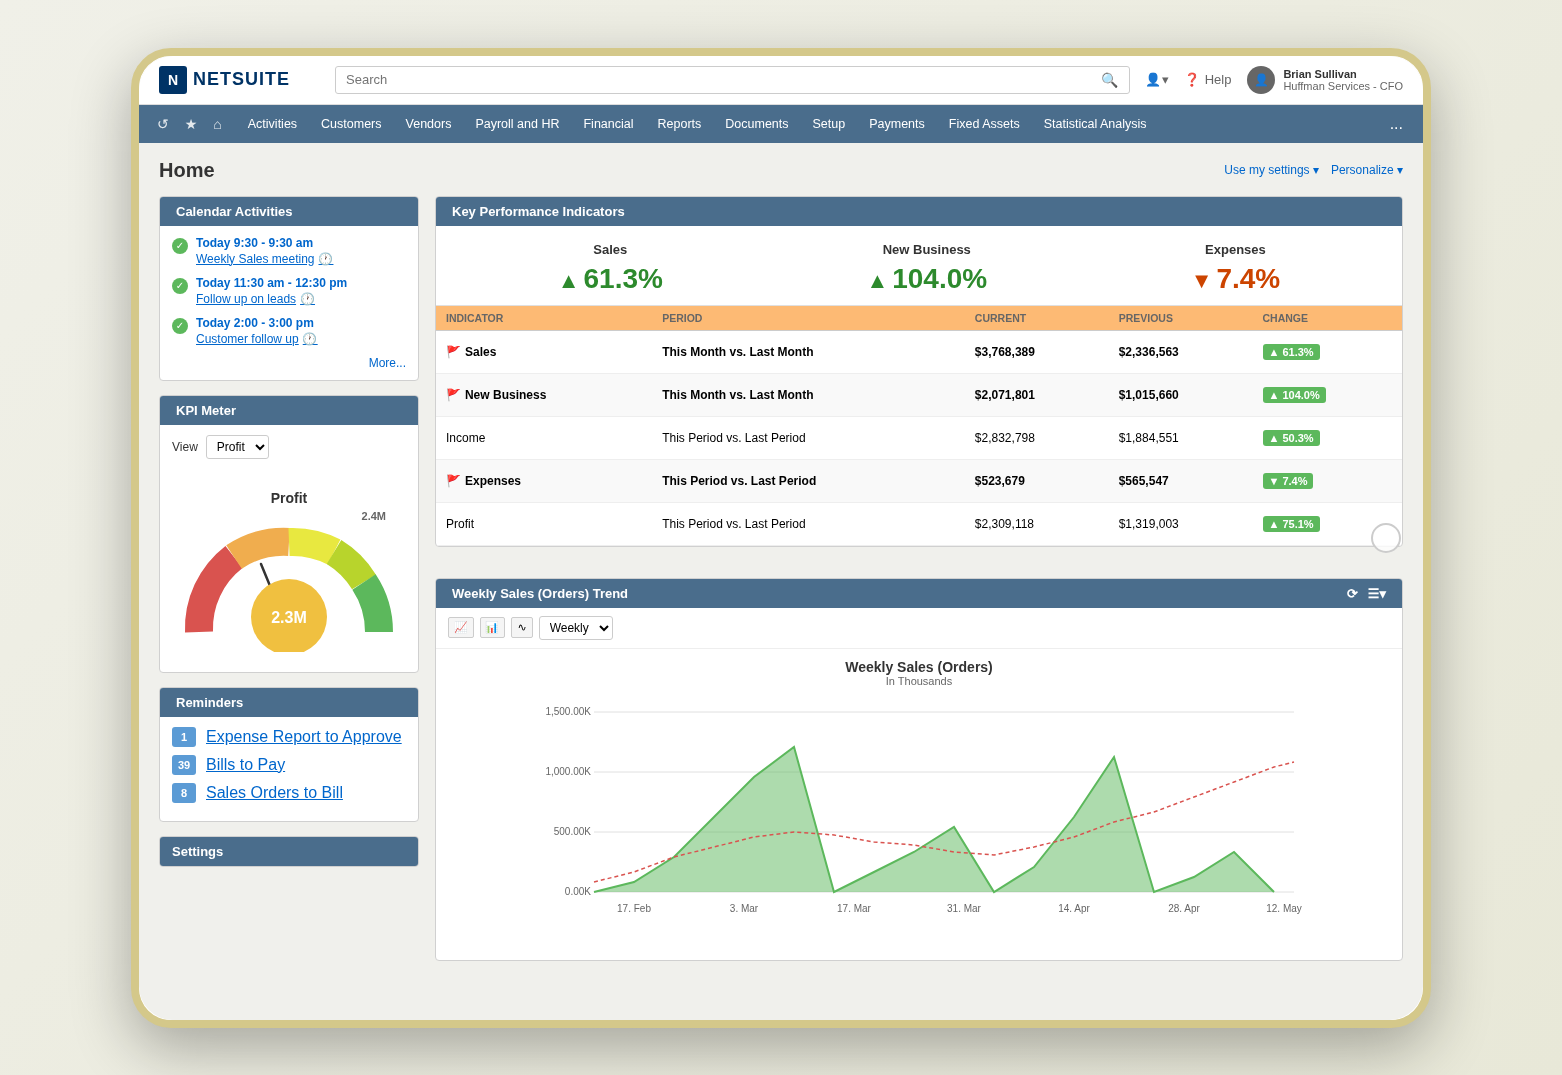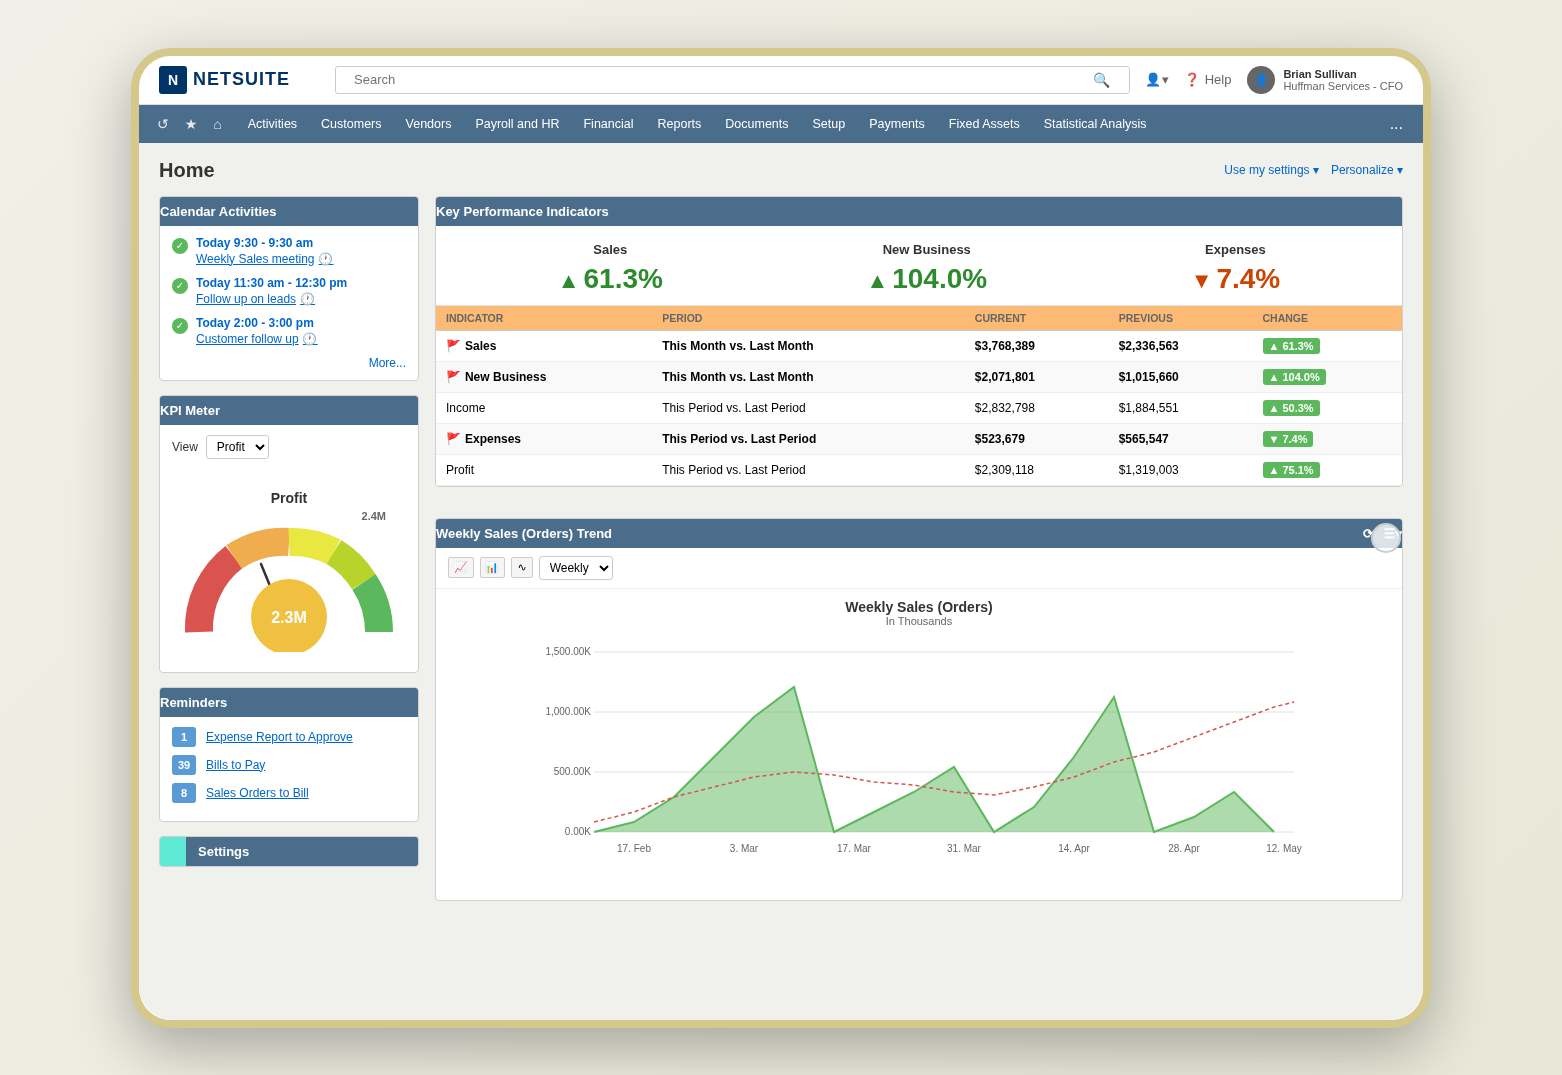--- a/index.html
+++ b/index.html
@@ -36,21 +36,21 @@
     .logo-icon {
       width: 28px; height: 28px;
       background: #003366;
       display: flex; align-items: center; justify-content: center;
       color: #fff; font-weight: bold; font-size: 14px; border-radius: 3px;
     }
     .logo-text { font-size: 18px; font-weight: bold; color: #003366; letter-spacing: 1px; }
     .search-bar {
       flex: 1; display: flex; align-items: center;
       border: 1px solid #ccc; border-radius: 3px; background: #fff;
-      padding: 5px 18px; gap: 6px;
+      padding: 5px 10px; gap: 6px;
     }
     .search-bar input {
       border: none; outline: none; flex: 1; font-size: 13px; color: #666;
       background: transparent;
     }
     .search-icon { color: #999; font-size: 14px; }
     .top-right { display: flex; align-items: center; gap: 16px; margin-left: auto; }
     .top-icon-btn { color: #666; cursor: pointer; font-size: 13px; display: flex; align-items: center; gap: 4px; }
     .user-info { display: flex; align-items: center; gap: 8px; }
     .user-avatar {
@@ -93,21 +93,21 @@
 
     
     .content-grid { display: flex; gap: 16px; }
     .left-col { width: 260px; flex-shrink: 0; display: flex; flex-direction: column; gap: 14px; }
     .right-col { flex: 1; display: flex; flex-direction: column; gap: 31px; }
 
     
     .card { background: #fff; border: 1px solid #d0d0d0; border-radius: 4px; overflow: hidden; }
     .card-header {
       background: #4a6d8c; color: #fff;
-      padding: 7px 0; font-size: 13px; font-weight: bold;
+      padding: 7px 16px; font-size: 13px; font-weight: bold;
     }
     .card-body { padding: 10px 12px; }
 
     
     .cal-item { display: flex; align-items: flex-start; gap: 8px; margin-bottom: 10px; }
     .cal-check {
       width: 16px; height: 16px; background: #5cb85c;
       border-radius: 50%; display: flex; align-items: center; justify-content: center;
       color: #fff; font-size: 10px; flex-shrink: 0; margin-top: 2px;
     }
@@ -127,55 +127,55 @@
     .gauge-max { text-align: right; font-size: 11px; color: #666; margin-right: 20px; font-weight: bold; }
     .gauge-svg { display: block; margin: 0 auto; }
 
     
     .reminder-item { display: flex; align-items: center; gap: 10px; margin-bottom: 8px; }
     .reminder-badge {
       min-width: 24px; height: 20px; border-radius: 3px;
       display: flex; align-items: center; justify-content: center;
       font-size: 11px; font-weight: bold; color: #fff; padding: 0 4px;
     }
-    .reminder-link { color: #0066cc; font-size: 12px; cursor: pointer; text-decoration: underline; }
+    .reminder-link { color: #0066cc; font-size: 16px; cursor: pointer; text-decoration: underline; }
 
     
     .kpi-summary { display: flex; justify-content: space-around; padding: 16px 20px 10px; border-bottom: 1px solid #e0e0e0; }
     .kpi-sum-item { text-align: center; }
     .kpi-sum-label { font-size: 13px; font-weight: bold; color: #333; margin-bottom: 6px; }
     .kpi-sum-value { font-size: 28px; font-weight: bold; display: flex; align-items: center; gap: 4px; }
     .kpi-up { color: #2d8a2d; }
     .kpi-down { color: #cc4400; }
     .arrow-up::before { content: "▲"; font-size: 22px; }
     .arrow-down::before { content: "▼"; font-size: 22px; }
 
     .kpi-table { width: 100%; border-collapse: collapse; font-size: 12px; }
     .kpi-table thead tr { background: #fdba74; }
     .kpi-table th { padding: 6px 10px; text-align: left; font-size: 10.5px; font-weight: bold; color: #666; text-transform: uppercase; border-bottom: 1px solid #ccc; }
-    .kpi-table td { padding: 7px 10px; border-bottom: 1px solid #eee; }
+    .kpi-table td { padding: 13px 10px; border-bottom: 1px solid #eee; }
     .kpi-table tr:nth-child(even) { background: #f9f9f9; }
     .kpi-table tr.bold-row td { font-weight: bold; }
     .change-badge {
       display: inline-flex; align-items: center; gap: 3px;
       background: #5cb85c; color: #fff; padding: 2px 6px;
       border-radius: 3px; font-size: 11px; font-weight: bold;
     }
 
     
     .chart-toolbar { padding: 8px 12px; display: flex; align-items: center; gap: 6px; border-bottom: 1px solid #eee; }
     .chart-tool-btn { padding: 3px 5px; border: 1px solid #ccc; background: #f5f5f5; cursor: pointer; border-radius: 2px; font-size: 11px; }
     .chart-period-select { padding: 3px 6px; border: 1px solid #ccc; border-radius: 3px; font-size: 12px; background: #fff; cursor: pointer; }
     .chart-area { padding: 10px 20px 20px; }
     .chart-title-area { text-align: center; margin-bottom: 10px; }
     .chart-main-title { font-size: 14px; font-weight: bold; color: #333; }
     .chart-sub-title { font-size: 11px; color: #666; }
 
     
-    .settings-card { background: #5eead4; border: 1px solid #d0d0d0; border-radius: 4px; overflow: hidden; padding-left: 26px; }
+    .settings-card { background: #5eead4; border: 1px solid #d0d0d0; border-radius: 4px; overflow: hidden; }
     .settings-header { background: #4a6d8c; color: #fff; padding: 7px 12px; font-size: 13px; font-weight: bold; }
 
     
     .scroll-indicator {
       position: absolute; right: 22px; top: 50%;
       transform: translateY(-50%);
       width: 30px; height: 30px;
       border: 2px solid #ccc; border-radius: 50%;
       background: rgba(255,255,255,0.8);
     }

